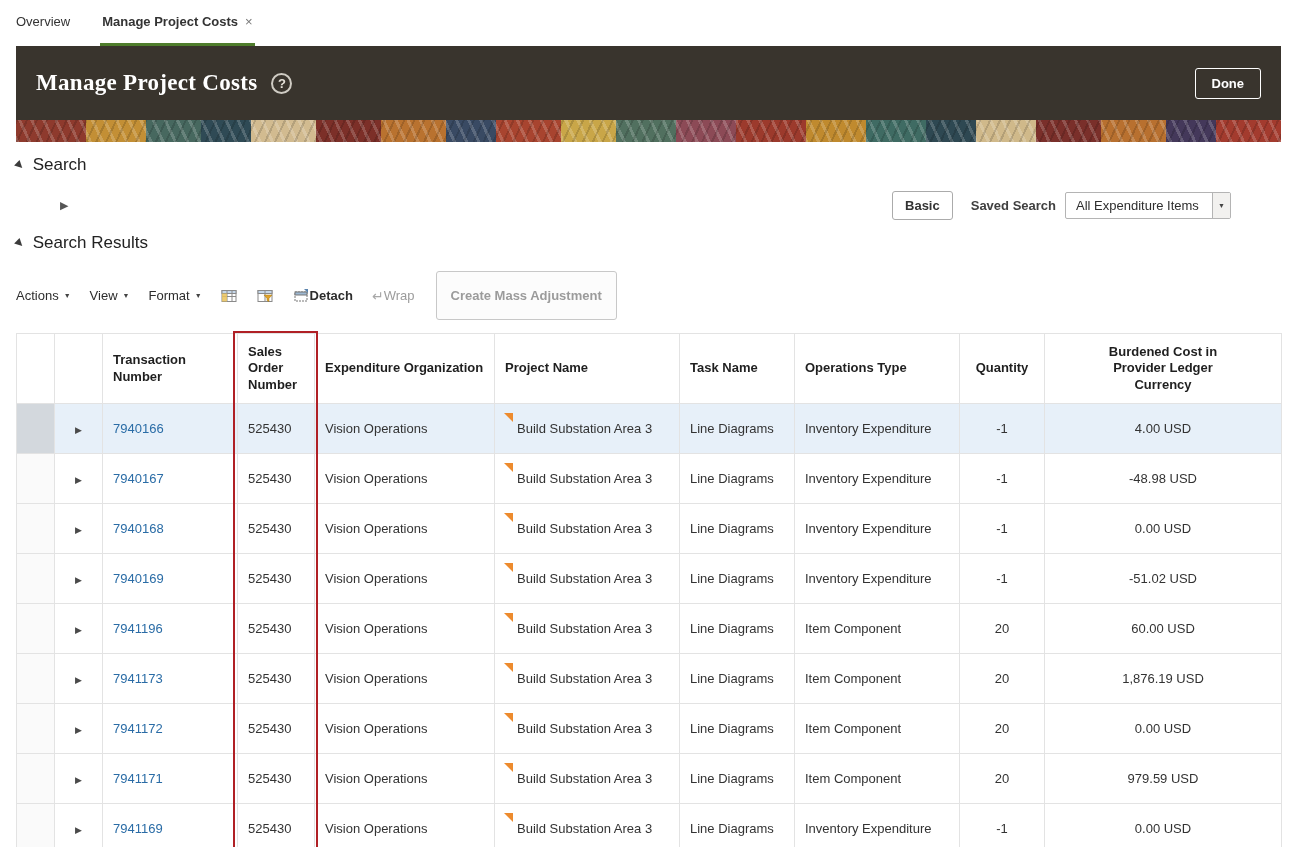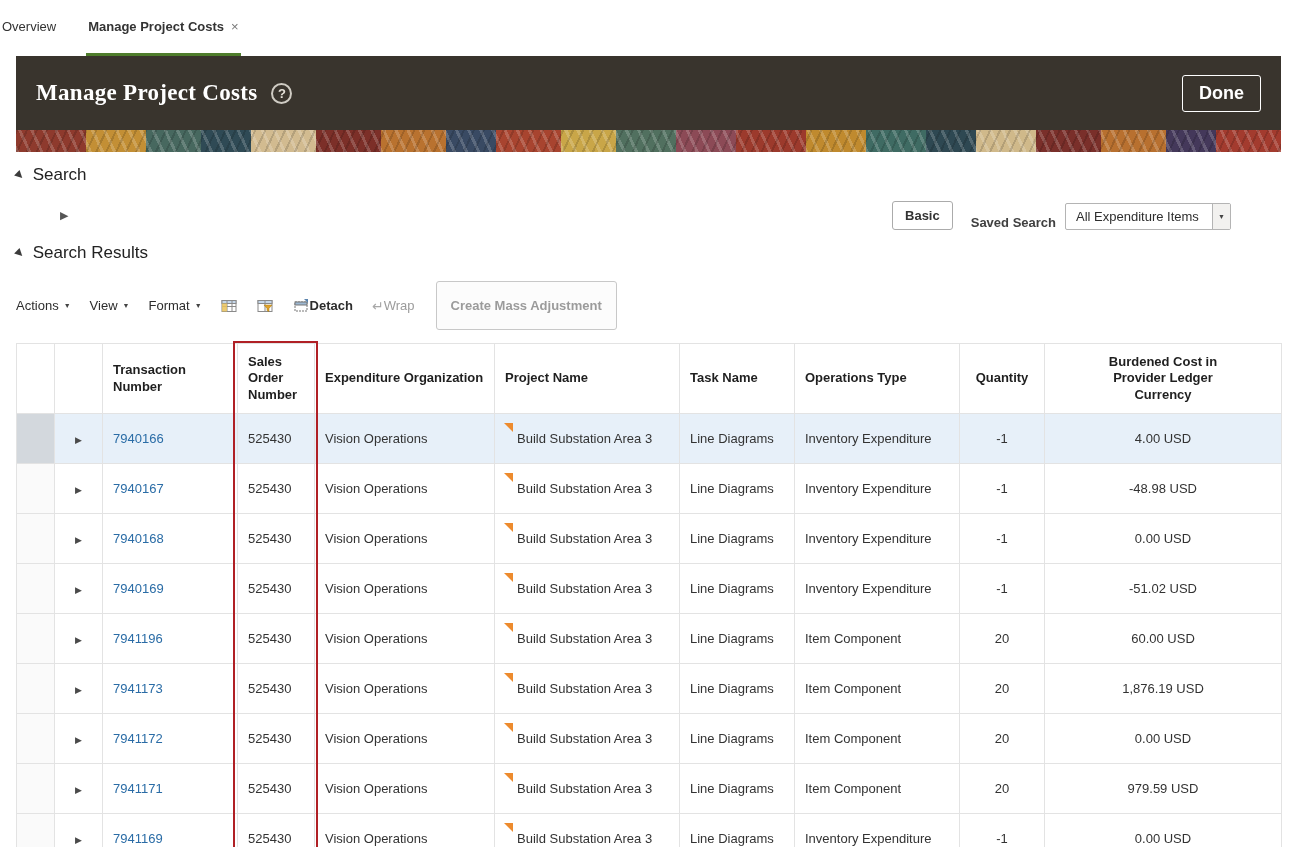--- a/index.html
+++ b/index.html
@@ -10,37 +10,37 @@
     --header-bg:#39342D;
     --selected-row:#E7F0F9;
   }
   *{box-sizing:border-box;}
   html,body{margin:0;padding:0;}
   body{
     width:1297px;height:847px;overflow:hidden;background:#fff;
     font-family:"Liberation Sans",sans-serif;color:#333;
   }
   
-  .tabbar{display:flex;align-items:stretch;height:56px;gap:28px;background:#fff;}
+  .tabbar{display:flex;align-items:stretch;height:46px;padding-left:14px;gap:28px;background:#fff;}
   .tab{display:flex;align-items:center;font-size:13px;color:#333;cursor:pointer;border-bottom:3px solid transparent;padding:0 2px;}
   .tab.active{font-weight:bold;border-bottom-color:var(--accent-green);}
   .tab-close{margin-left:7px;color:#777;font-size:13px;font-weight:normal;}
   
   .page-header{
     margin:0 16px;height:74px;background:var(--header-bg);
     display:flex;align-items:center;padding:0 20px;color:#fff;
   }
   .page-title{font-family:"Liberation Serif",serif;font-size:23px;font-weight:bold;letter-spacing:.3px;margin:0;}
   .help-icon{
     margin-left:14px;width:21px;height:21px;border:2px solid #cfcbc3;border-radius:50%;
     display:flex;align-items:center;justify-content:center;font-size:13px;color:#e6e2da;font-weight:bold;
   }
   .done-btn{
     margin-left:auto;background:transparent;border:1px solid #fff;color:#fff;
-    font-weight:bold;font-size:18px;padding:7px 16px;border-radius:3px;cursor:pointer;
+    font-weight:bold;font-size:13px;padding:7px 16px;border-radius:3px;cursor:pointer;
     font-family:"Liberation Sans",sans-serif;
   }
   
   .banner{
     margin:0 16px;height:22px;
     background:
       repeating-linear-gradient(115deg, rgba(0,0,0,0.14) 0 2px, transparent 2px 9px),
       repeating-linear-gradient(65deg, rgba(255,255,255,0.18) 0 3px, transparent 3px 11px),
       repeating-linear-gradient(90deg,
         #8e3a2d 0 70px,#c38f35 70px 130px,#47685f 130px 185px,#2f4a55 185px 235px,
@@ -48,21 +48,21 @@
         #a8442f 480px 545px,#c9a648 545px 600px,#51705f 600px 660px,#8c4a56 660px 720px,
         #9c3a2c 720px 790px,#c08a2e 790px 850px,#3f6b63 850px 910px,#2e4852 910px 960px,
         #d0b98a 960px 1020px,#7a2f2a 1020px 1085px,#b8702f 1085px 1150px,#44385a 1150px 1200px,#a33b2e 1200px 1265px);
   }
   
   .section-title{display:flex;align-items:center;gap:9px;margin:13px 16px 0;font-size:17px;color:#222;}
   .disc-expanded{display:inline-block;font-size:10px;color:#3c3c3c;transform:rotate(45deg);line-height:1;}
   .disc-collapsed{display:inline-block;font-size:11px;color:#555;line-height:1;}
   
   .search-row{display:flex;align-items:center;margin:16px 16px 0;padding-left:44px;min-height:28px;}
-  .search-controls{margin-left:auto;display:flex;align-items:flex-end;padding-right:50px;}
+  .search-controls{margin-left:auto;display:flex;align-items:center;padding-right:50px;}
   .basic-btn{
     border:1px solid #ababab;background:#fff;color:#333;font-weight:bold;font-size:13px;
     padding:6px 12px;border-radius:3px;cursor:pointer;font-family:"Liberation Sans",sans-serif;
   }
   .saved-search-label{font-weight:bold;font-size:13px;margin:0 9px 0 18px;color:#404040;}
   .dropdown{display:flex;align-items:stretch;border:1px solid #b4b4b4;border-radius:2px;height:27px;background:#fff;cursor:pointer;}
   .dropdown-value{display:flex;align-items:center;padding:0 10px;font-size:13px;width:146px;color:#2e2e2e;}
   .dropdown-btn{display:flex;align-items:center;justify-content:center;width:18px;border-left:1px solid #b4b4b4;background:#f2f1ef;font-size:7px;color:#444;}
   
   .toolbar{display:flex;align-items:center;gap:19px;margin:18px 16px 0;font-size:13px;color:#2d2d2d;}

